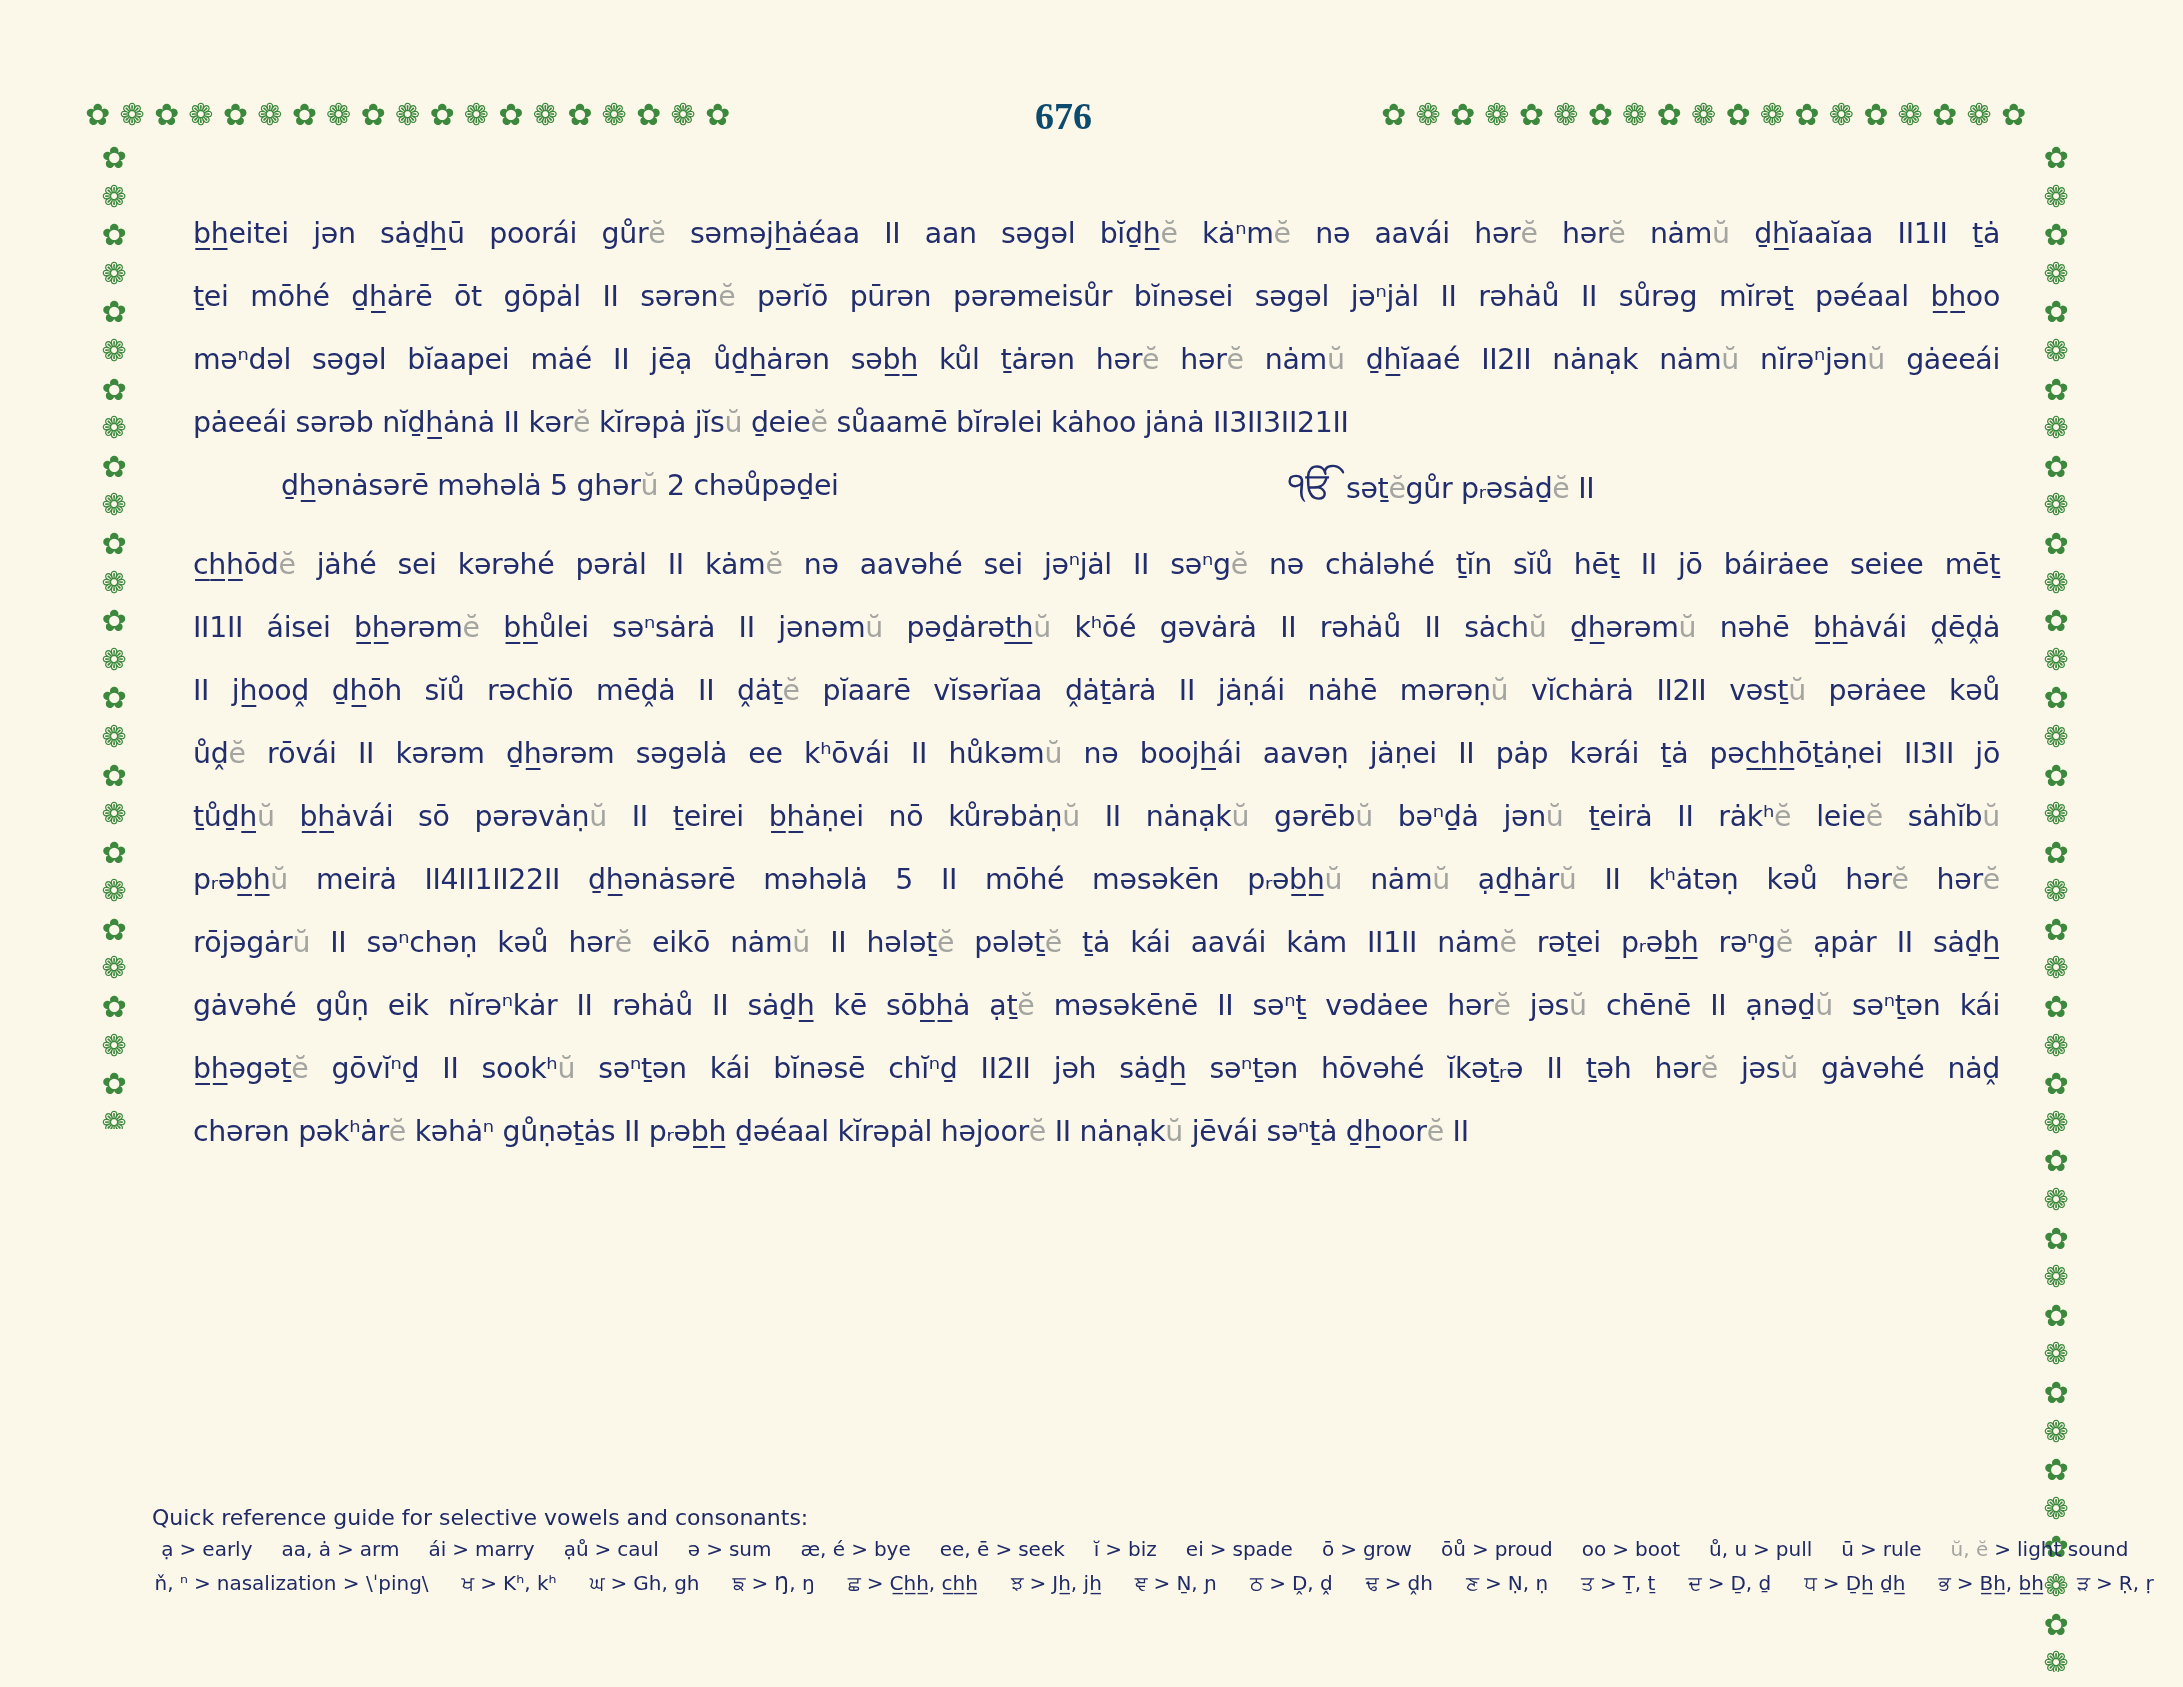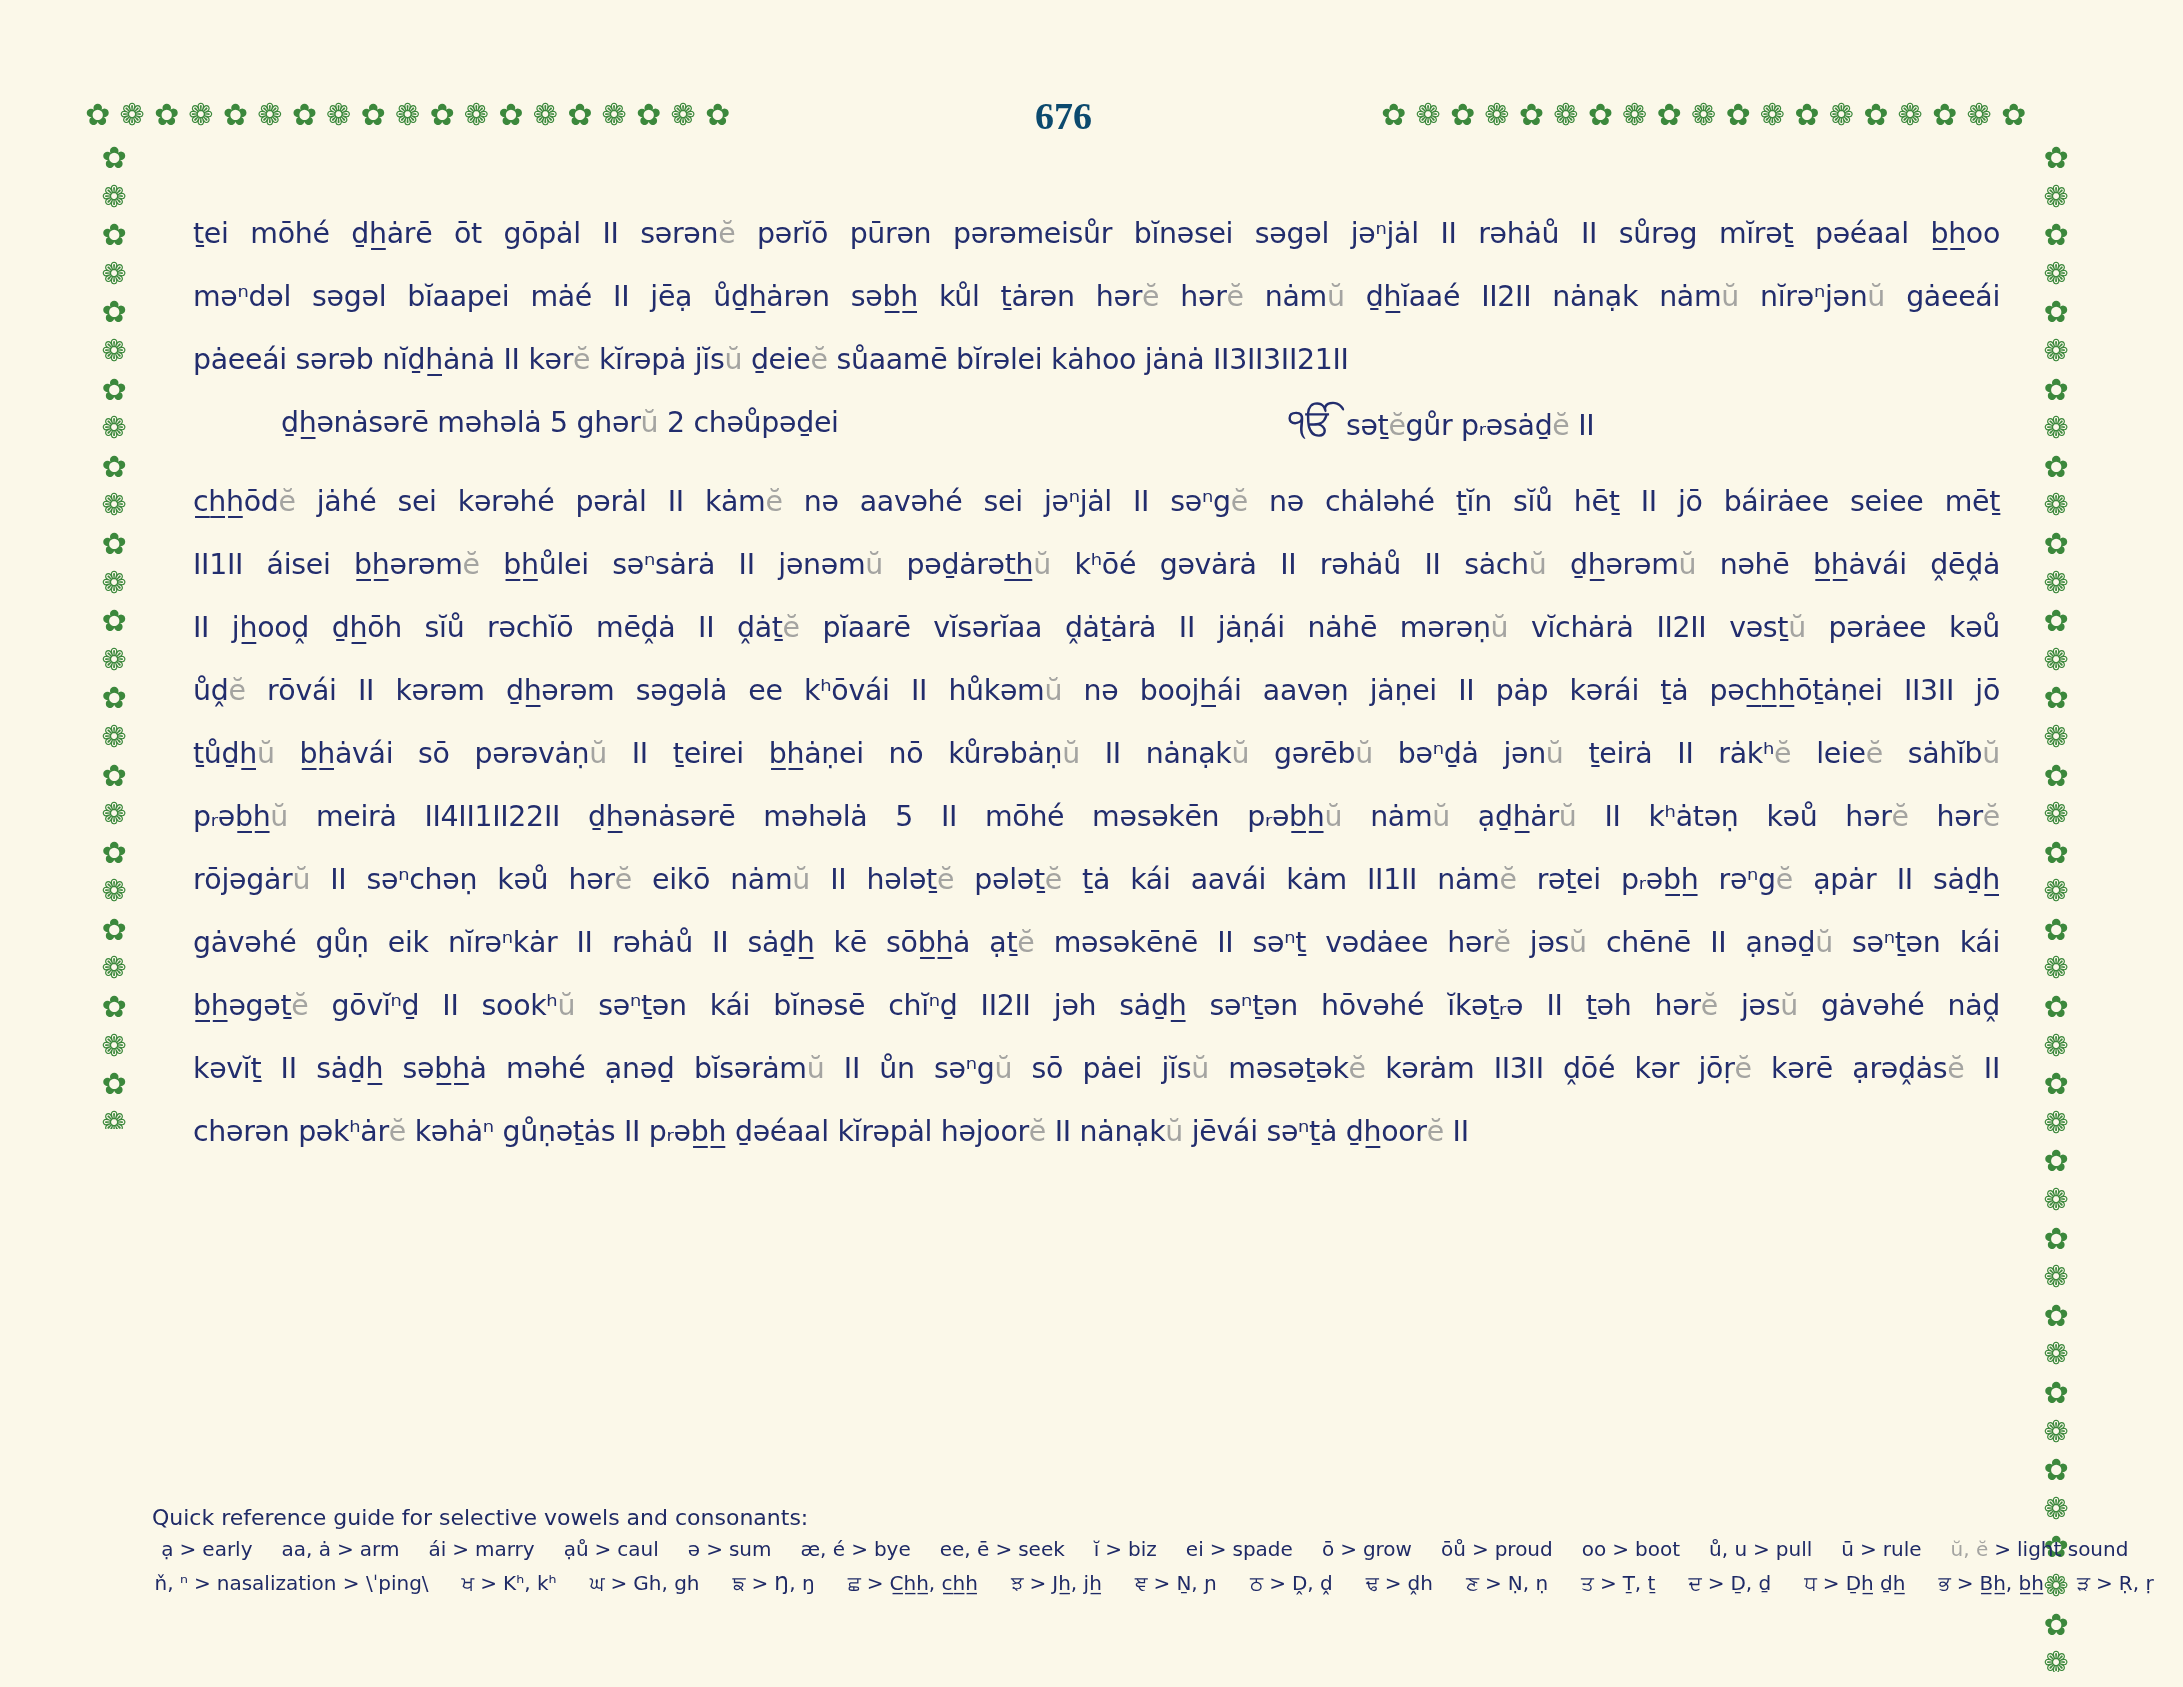--- a/index.html
+++ b/index.html
@@ -157,40 +157,40 @@
     <span class="motif">❁</span>
     <span class="motif">✿</span>
     <span class="motif">❁</span>
     <span class="motif">✿</span>
     <span class="motif">❁</span>
     <span class="motif">✿</span>
     <span class="motif">❁</span>
   </div>
 
 <div class="textblock">
+  <div class="gline gurbani just">b̲h̲eitei jən sȧḏh̲ū poorái gůr<span class="lt">ĕ</span> səməjh̲ȧéaa II aan səgəl bĭḏh̲<span class="lt">ĕ</span> kȧⁿm<span class="lt">ĕ</span> nə aavái hər<span class="lt">ĕ</span> hər<span class="lt">ĕ</span> nȧm<span class="lt">ŭ</span> ḏh̲ĭaaĭaa II1II ṯȧ</div>
   <div class="gline gurbani just">ṯei mōhé ḏh̲ȧrē ōt gōpȧl II sərən<span class="lt">ĕ</span> pərĭō pūrən pərəmeisůr bĭnəsei səgəl jəⁿjȧl II rəhȧů II sůrəg mĭrəṯ pəéaal b̲h̲oo</div>
   <div class="gline gurbani just">məⁿdəl səgəl bĭaapei mȧé II jēạ ůḏh̲ȧrən səb̲h̲ kůl ṯȧrən hər<span class="lt">ĕ</span> hər<span class="lt">ĕ</span> nȧm<span class="lt">ŭ</span> ḏh̲ĭaaé II2II nȧnạk nȧm<span class="lt">ŭ</span> nĭrəⁿjən<span class="lt">ŭ</span> gȧeeái</div>
   <div class="gline gurbani noj">pȧeeái sərəb nĭḏh̲ȧnȧ II kər<span class="lt">ĕ</span> kĭrəpȧ jĭs<span class="lt">ŭ</span> ḏeie<span class="lt">ĕ</span> sůaamē bĭrəlei kȧhoo jȧnȧ II3II3II21II</div>
 
   <div class="hline">
     <span class="hleft gurbani">ḏh̲ənȧsərē məhəlȧ 5 ghər<span class="lt">ŭ</span> 2 chəůpəḏei</span>
     <span class="hright"><span class="ekonkar">ੴ</span><span class="gurbani">səṯ<span class="lt">ĕ</span>gůr pᵣəsȧḏ<span class="lt">ĕ</span> II</span></span>
   </div>
 
   <div class="p2">
     <div class="gline gurbani just">c̲h̲h̲ōd<span class="lt">ĕ</span> jȧhé sei kərəhé pərȧl II kȧm<span class="lt">ĕ</span> nə aavəhé sei jəⁿjȧl II səⁿg<span class="lt">ĕ</span> nə chȧləhé ṯĭn sĭů hēṯ II jō báirȧee seiee mēṯ</div>
     <div class="gline gurbani just">II1II áisei b̲h̲ərəm<span class="lt">ĕ</span> b̲h̲ůlei səⁿsȧrȧ II jənəm<span class="lt">ŭ</span> pəḏȧrət̲h̲<span class="lt">ŭ</span> kʰōé gəvȧrȧ II rəhȧů II sȧch<span class="lt">ŭ</span> ḏh̲ərəm<span class="lt">ŭ</span> nəhē b̲h̲ȧvái ḓēḓȧ</div>
     <div class="gline gurbani just">II jh̲ooḓ ḏh̲ōh sĭů rəchĭō mēḓȧ II ḓȧṯ<span class="lt">ĕ</span> pĭaarē vĭsərĭaa ḓȧṯȧrȧ II jȧṇái nȧhē mərəṇ<span class="lt">ŭ</span> vĭchȧrȧ II2II vəsṯ<span class="lt">ŭ</span> pərȧee kəů</div>
     <div class="gline gurbani just">ůḓ<span class="lt">ĕ</span> rōvái II kərəm ḏh̲ərəm səgəlȧ ee kʰōvái II hůkəm<span class="lt">ŭ</span> nə boojh̲ái aavəṇ jȧṇei II pȧp kərái ṯȧ pəc̲h̲h̲ōṯȧṇei II3II jō</div>
     <div class="gline gurbani just">ṯůḏh̲<span class="lt">ŭ</span> b̲h̲ȧvái sō pərəvȧṇ<span class="lt">ŭ</span> II ṯeirei b̲h̲ȧṇei nō kůrəbȧṇ<span class="lt">ŭ</span> II nȧnạk<span class="lt">ŭ</span> gərēb<span class="lt">ŭ</span> bəⁿḏȧ jən<span class="lt">ŭ</span> ṯeirȧ II rȧkʰ<span class="lt">ĕ</span> leie<span class="lt">ĕ</span> sȧhĭb<span class="lt">ŭ</span></div>
     <div class="gline gurbani just">pᵣəb̲h̲<span class="lt">ŭ</span> meirȧ II4II1II22II ḏh̲ənȧsərē məhəlȧ 5 II mōhé məsəkēn pᵣəb̲h̲<span class="lt">ŭ</span> nȧm<span class="lt">ŭ</span> ạḏh̲ȧr<span class="lt">ŭ</span> II kʰȧtəṇ kəů hər<span class="lt">ĕ</span> hər<span class="lt">ĕ</span></div>
     <div class="gline gurbani just">rōjəgȧr<span class="lt">ŭ</span> II səⁿchəṇ kəů hər<span class="lt">ĕ</span> eikō nȧm<span class="lt">ŭ</span> II hələṯ<span class="lt">ĕ</span> pələṯ<span class="lt">ĕ</span> ṯȧ kái aavái kȧm II1II nȧm<span class="lt">ĕ</span> rəṯei pᵣəb̲h̲ rəⁿg<span class="lt">ĕ</span> ạpȧr II sȧḏh̲</div>
     <div class="gline gurbani just">gȧvəhé gůṇ eik nĭrəⁿkȧr II rəhȧů II sȧḏh̲ kē sōb̲h̲ȧ ạṯ<span class="lt">ĕ</span> məsəkēnē II səⁿṯ vədȧee hər<span class="lt">ĕ</span> jəs<span class="lt">ŭ</span> chēnē II ạnəḏ<span class="lt">ŭ</span> səⁿṯən kái</div>
     <div class="gline gurbani just">b̲h̲əgəṯ<span class="lt">ĕ</span> gōvĭⁿḏ II sookʰ<span class="lt">ŭ</span> səⁿṯən kái bĭnəsē chĭⁿḏ II2II jəh sȧḏh̲ səⁿṯən hōvəhé ĭkəṯᵣə II ṯəh hər<span class="lt">ĕ</span> jəs<span class="lt">ŭ</span> gȧvəhé nȧḓ</div>
-    <div class="gline gurbani just">kəvĭṯ II sȧḏh̲ səb̲h̲ȧ məhé ạnəḏ bĭsərȧm<span class="lt">ŭ</span> II ůn səⁿg<span class="lt">ŭ</span> sō pȧei jĭs<span class="lt">ŭ</span> məsəṯək<span class="lt">ĕ</span> kərȧm II3II ḓōé kər jōṛ<span class="lt">ĕ</span> kərē ạrəḓȧs<span class="lt">ĕ</span> II</div>
     <div class="gline gurbani noj">chərən pəkʰȧr<span class="lt">ĕ</span> kəhȧⁿ gůṇəṯȧs II pᵣəb̲h̲ ḏəéaal kĭrəpȧl həjoor<span class="lt">ĕ</span> II nȧnạk<span class="lt">ŭ</span> jēvái səⁿṯȧ ḏh̲oor<span class="lt">ĕ</span> II</div>
   </div>
 </div>
 
 <div class="footer">
   <div class="ftitle">Quick reference guide for selective vowels and consonants:</div>
   <div class="frow vowels">
       <span class="fitem">
         <span class="fk">ạ</span>
         <span class="fsep">&gt;</span>

